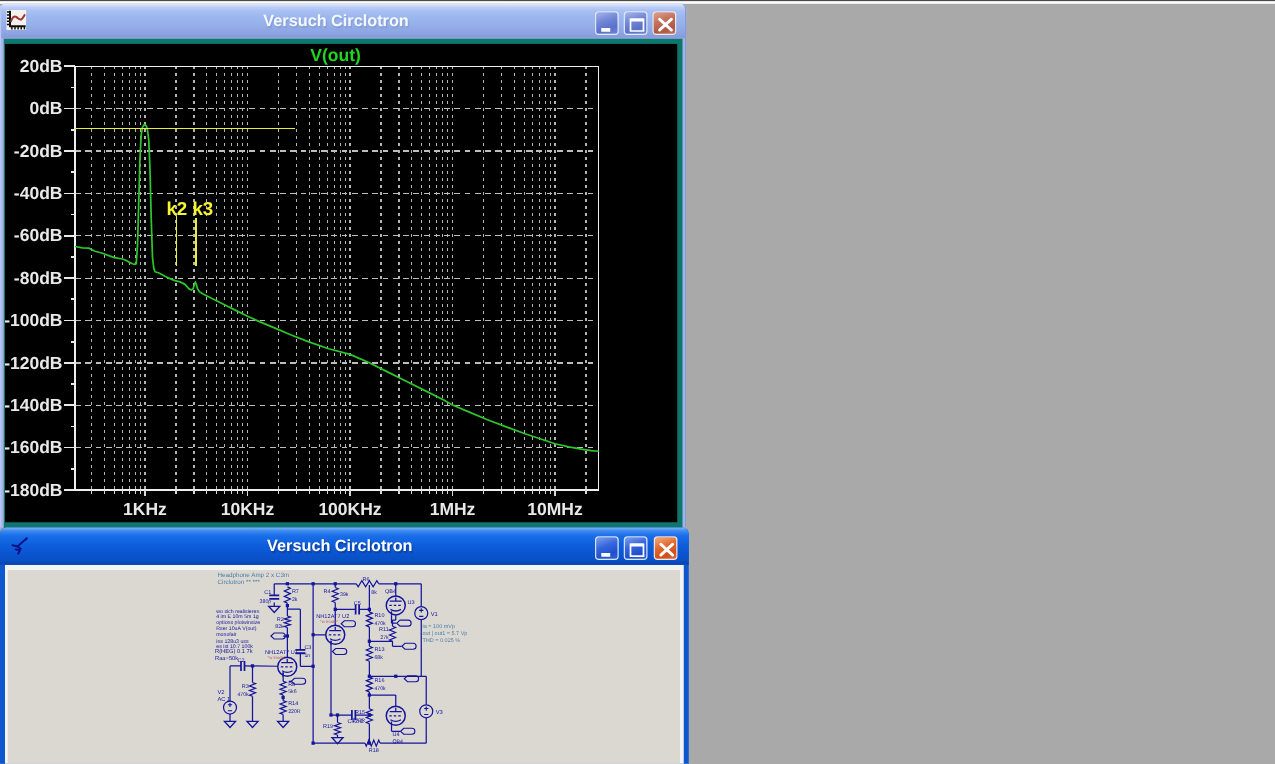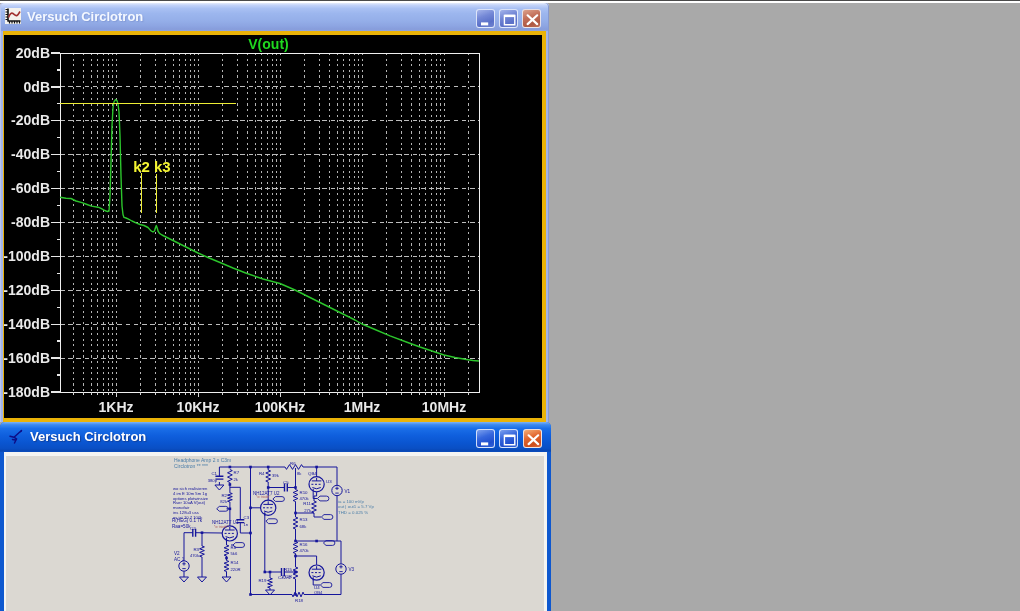--- a/index.html
+++ b/index.html
@@ -1,31 +1,31 @@
 <!DOCTYPE html>
 <html><head><meta charset="utf-8"><style>
 html,body{margin:0;padding:0;width:1020px;height:611px;overflow:hidden;
 background:#a9a9a9;font-family:"Liberation Sans",sans-serif;}
-.abs{position:absolute;}
+.abs{position:absolute;text-align:right;}
 #strip1{left:0;top:0;width:1020px;height:1px;background:#4a4a4a;}
 #strip2{left:0;top:1px;width:1020px;height:2px;background:#fff;}
 
 #w1{left:0;top:3px;width:549px;height:419px;background:#a3b5e8;
 border-radius:4px 4px 0 0;}
 #w1 .edge{left:0;top:0;width:549px;height:419px;border-radius:4px 4px 0 0;
 box-shadow:inset -1px 0 0 #8799cf, inset 1px 0 0 #b9c6f0, inset 0 1px 0 #dce5fa;}
 #t1{left:0;top:0;width:549px;height:28px;border-radius:4px 4px 0 0;
 background:linear-gradient(180deg,#e2eafc 0%,#c2d2f8 8%,#a9c0f3 20%,#9cb6ee 38%,#95afe9 62%,#8da5e2 82%,#879ddb 94%,#90a5e0 100%);}
 #t1 .cap{left:27px;top:0;width:300px;height:28px;line-height:28px;
 font-size:13px;font-weight:bold;color:#f4f8ff;text-shadow:1px 1px 1px rgba(120,140,200,.55);}
 #t1 .ico{left:5px;top:5px;width:16px;height:16px;}
 .btn{width:19px;height:19px;border-radius:3px;border:1px solid rgba(240,246,255,.85);box-sizing:border-box;}
 #t1 .b1,#t1 .b2{background:linear-gradient(160deg,#a4b4ea 0%,#7488d6 38%,#5a70c8 72%,#7185d0 100%);}
 #t1 .b3{background:linear-gradient(160deg,#dca28c 0%,#c3705a 40%,#ae5843 75%,#bf7058 100%);}
-#c1{left:3px;top:28px;width:542.5px;height:492px;background:#eab308;}
+#c1{left:3px;top:28px;width:542.5px;height:492px;background:#0f766e;}
 #plot{position:absolute;left:1px;top:4px;}
 .ax{font-family:"Liberation Sans",sans-serif;font-size:14px;font-weight:bold;fill:#e9e9e9;}
 .k2{font-family:"Liberation Sans",sans-serif;font-size:15px;font-weight:bold;fill:#f4f432;}
 
 #w2{left:0;top:422px;width:551px;height:189px;background:#0e58cf;border-radius:5px 5px 0 0;}
 #t2{left:0;top:0;width:551px;height:30px;border-radius:5px 5px 0 0;
 background:linear-gradient(180deg,#7fb3f4 0%,#3c8af0 9%,#1a6ee8 22%,#0f5fdd 45%,#0a55d0 70%,#0a4fc4 88%,#0846b2 97%,#0d52c6 100%);}
 #t2 .cap{left:30px;top:1px;width:300px;height:28px;line-height:28px;
 font-size:13px;font-weight:bold;color:#fff;text-shadow:1px 1px 1px #11409a;}
 #t2 .ico{left:8px;top:7px;width:16px;height:16px;}

